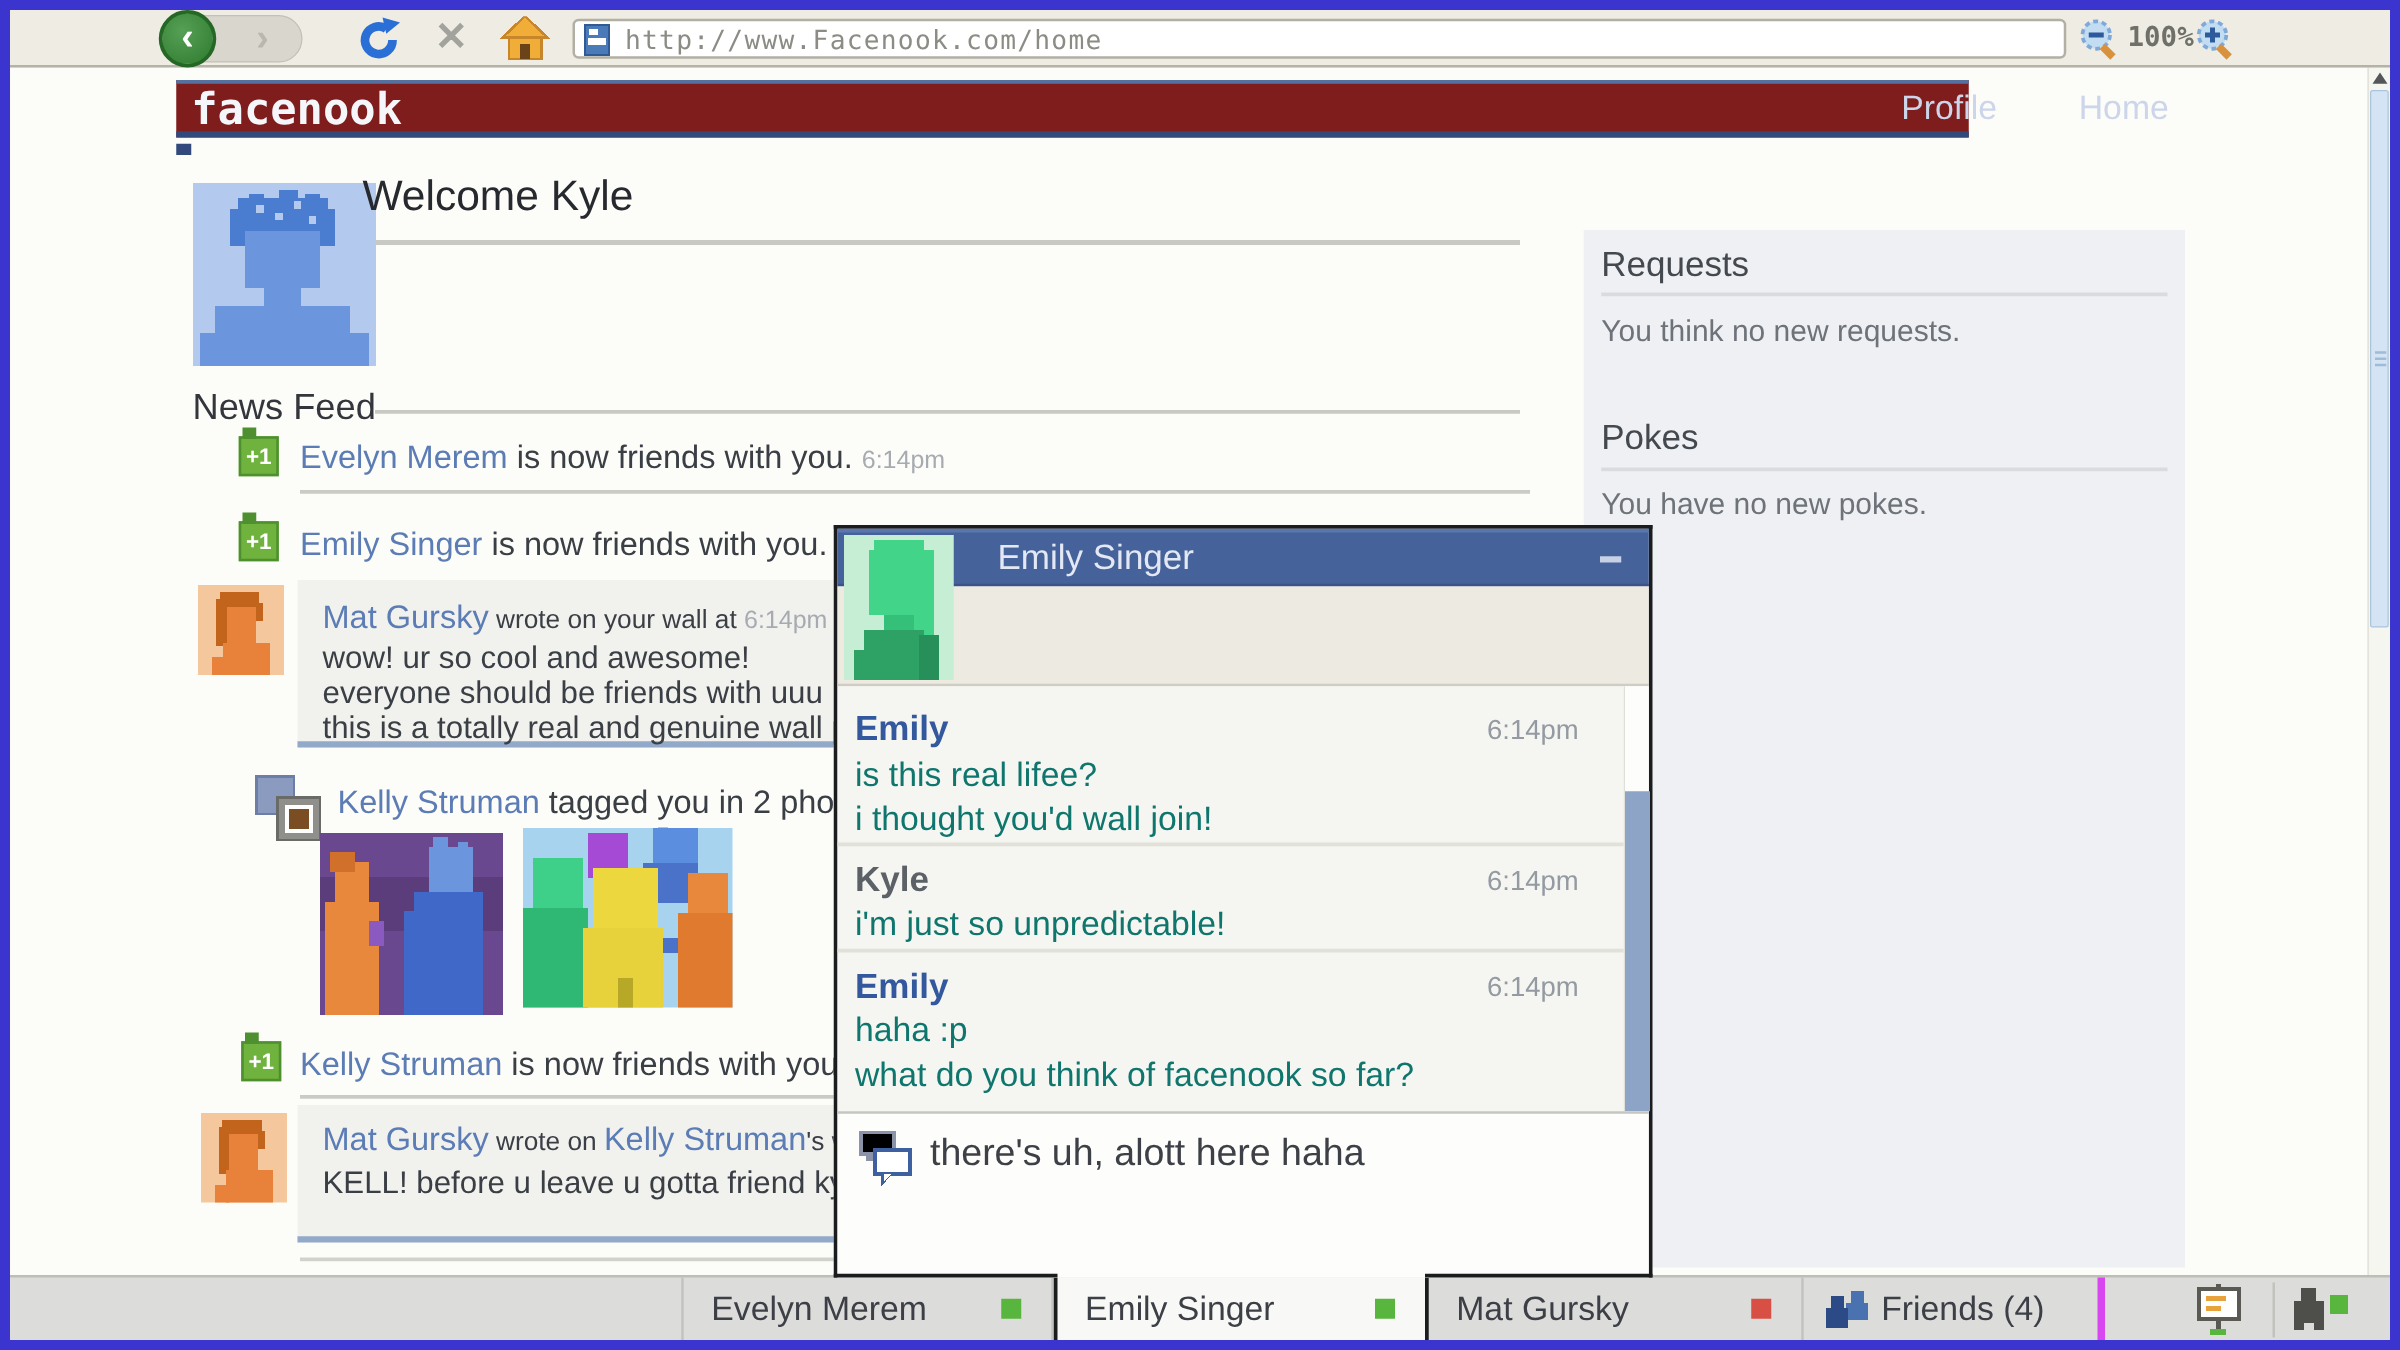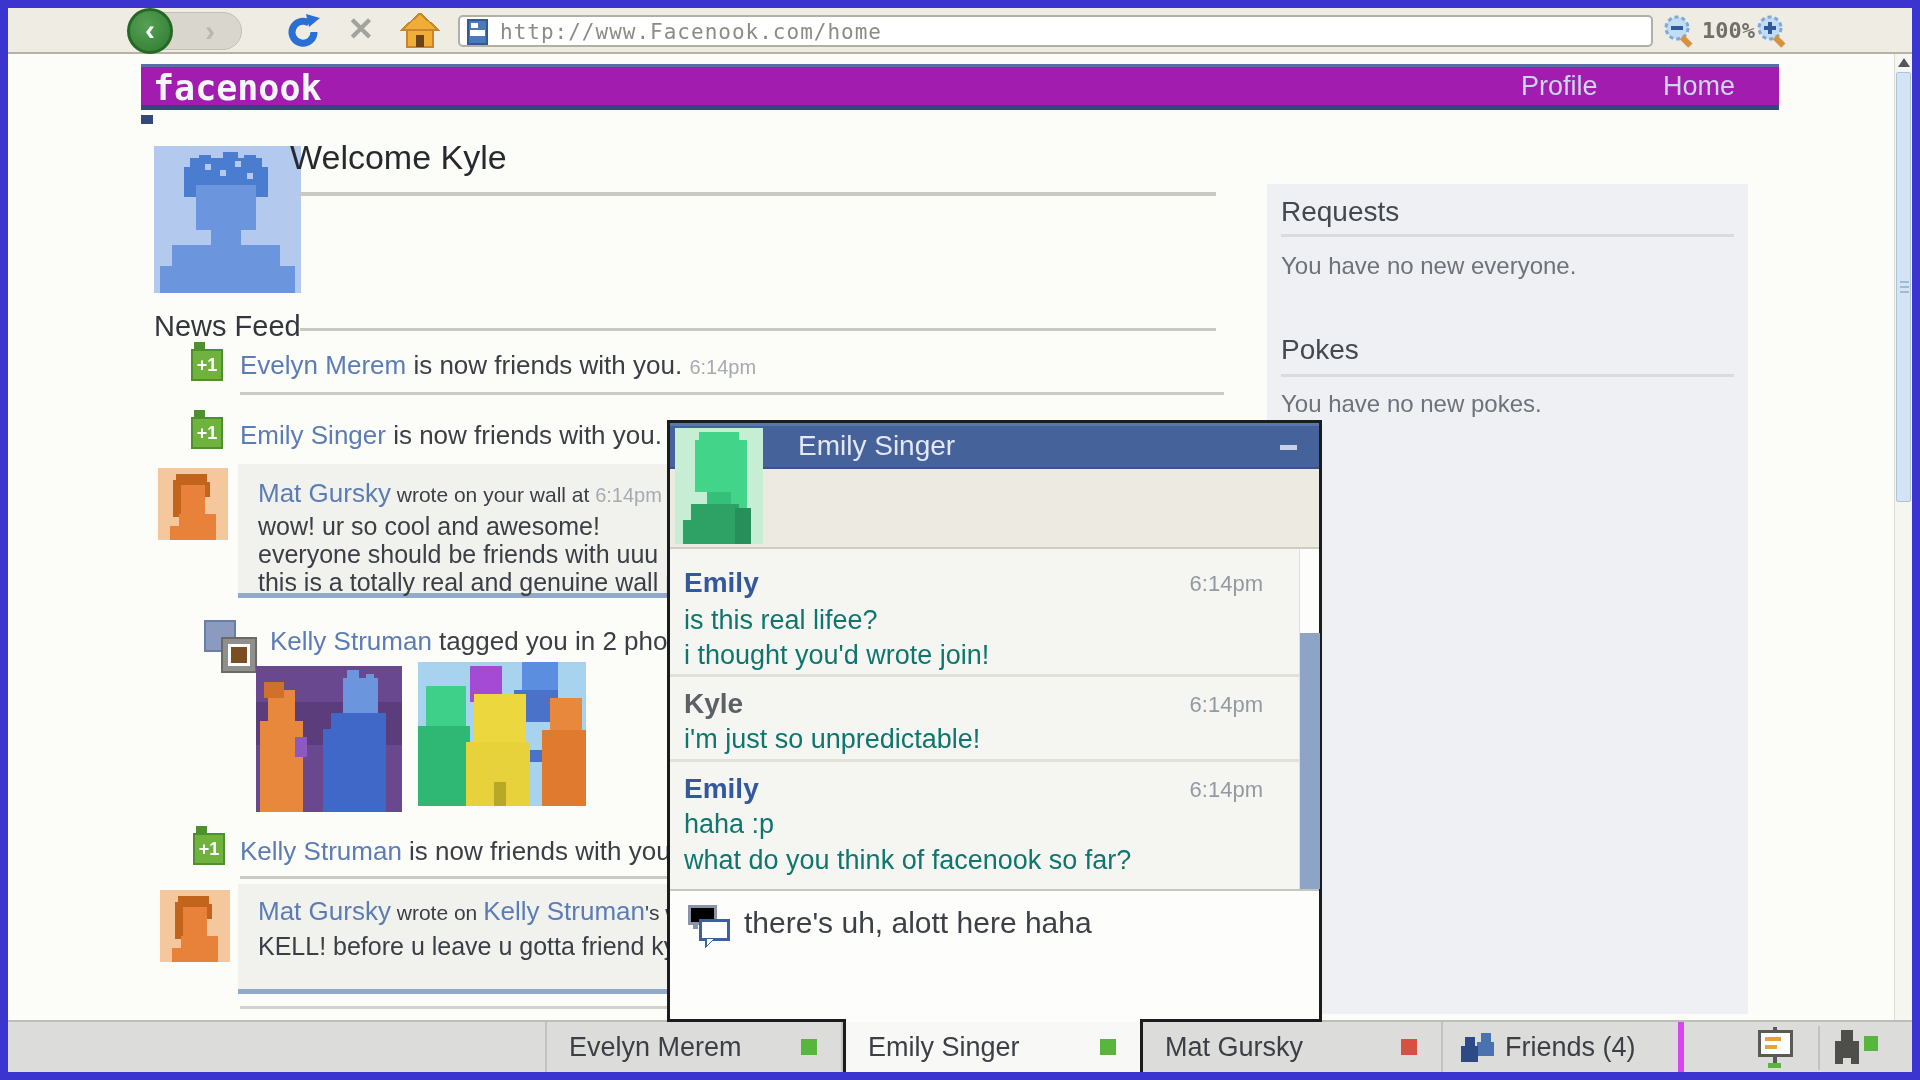--- a/index.html
+++ b/index.html
@@ -28,21 +28,21 @@
   #zoom-label { left:1694px; top:10px; font-size:22px; font-weight:bold; color:#70706a; }
   #zoom-in-btn { left:1748px; top:6px; }
 
   
   #page-scrollbar { right:0; top:46px; width:18px; height:966px; background:#f6f6f1; border-left:1px solid #dddcd4; z-index:35; }
   #scroll-up-arrow { left:3px; top:4px; width:0; height:0; border-left:6px solid transparent; border-right:6px solid transparent; border-bottom:9px solid #55565a; }
   #scroll-thumb { left:1px; top:18px; width:15px; height:430px; background:#d4e4f4; border:1px solid #aac4de; border-radius:2px; }
   .grip { left:3px; width:9px; height:2px; background:#9fbbd6; }
 
   
-  #fb-header { left:133px; top:56px; width:1638px; height:46px; background:#a21caf; border-bottom:5px solid #32497b;
+  #fb-header { left:133px; top:56px; width:1434px; height:46px; background:#7f1d1d; border-bottom:5px solid #32497b;
     box-shadow:inset 0 3px 0 #56719f; z-index:5;text-align:center; }
   #fb-notch { left:133px; top:107px; width:12px; height:9px; background:#32497b; z-index:5; }
   #fb-logo { left:12px; top:4px; font-size:35px; font-weight:bold; color:#f4f6fa; letter-spacing:0px; }
   .fb-nav { top:7px; font-size:27px; color:#ccd5ea; cursor:pointer; }
   #nav-profile { left:1380px; }
   #nav-home { left:1522px; }
 
   
   #welcome-avatar { left:146px; top:138px; width:147px; height:147px; cursor:pointer; }
   #welcome-title { left:282px; top:130px; font-size:34px; font-weight:500; color:#26292e; }
@@ -297,21 +297,21 @@
         <span class="feed-link">Mat Gursky</span><span class="feed-action"> wrote on </span><span class="feed-link">Kelly Struman</span><span class="feed-action">'s wall at </span>
       </div>
       <div class="abs wall-line" style="left:20px; top:48px;">KELL! before u leave u gotta friend kyle!</div>
     </div>
     <div class="abs" style="left:232px; top:998px; width:984px; height:3px; background:#d2d2cd;"></div>
   </div>
 
   <div class="abs side-panel" style="top:140px; height:296px;margin-top:36px;">
     <div class="abs side-head" style="top:12px;">Requests</div>
     <div class="abs side-rule" style="top:50px;"></div>
-    <div class="abs side-text" style="top:68px;">You have no new everyone.</div>
+    <div class="abs side-text" style="top:68px;">You think no new requests.</div>
     <div class="abs side-head" style="top:150px;">Pokes</div>
     <div class="abs side-rule" style="top:190px;"></div>
     <div class="abs side-text" style="top:206px;">You have no new pokes.</div>
   </div>
   <div class="abs side-panel" style="top:460px; height:546px;"></div>
 
   <div id="chat-window" class="abs">
     <div id="chat-titlebar" class="abs">
       <div id="chat-title" class="abs">Emily Singer</div>
       <div id="chat-minimize" class="abs"></div>
@@ -329,21 +329,21 @@
       </svg>
     </div>
     <div id="chat-strip" class="abs"></div>
 
     <div id="chat-messages" class="abs">
 
       <div class="msg-row" style="top:0; height:128px;">
         <div class="msg-name" style="top:18px;">Emily</div>
         <div class="msg-time" style="top:22px;">6:14pm</div>
         <div class="msg-line" style="top:56px;">is this real lifee?</div>
-        <div class="msg-line" style="top:91px;">i thought you'd wrote join!</div>
+        <div class="msg-line" style="top:91px;">i thought you'd wall join!</div>
       </div>
 
       <div class="msg-row" style="top:131px; height:82px;">
         <div class="msg-name gray" style="top:8px;">Kyle</div>
         <div class="msg-time" style="top:12px;">6:14pm</div>
         <div class="msg-line" style="top:44px;">i'm just so unpredictable!</div>
       </div>
 
       <div class="msg-row" style="top:216px; height:124px; border-bottom:none;">
         <div class="msg-name" style="top:8px;">Emily</div>

